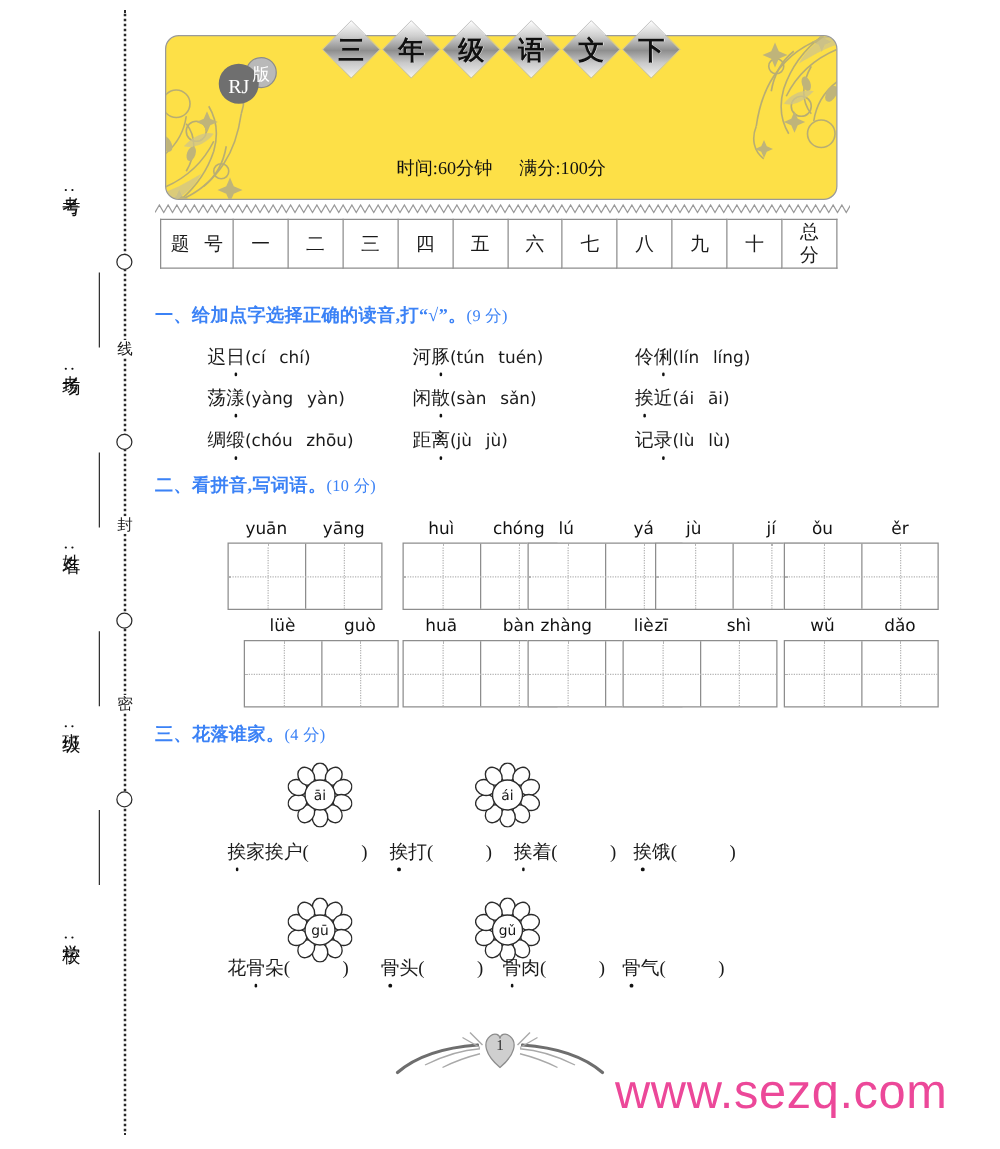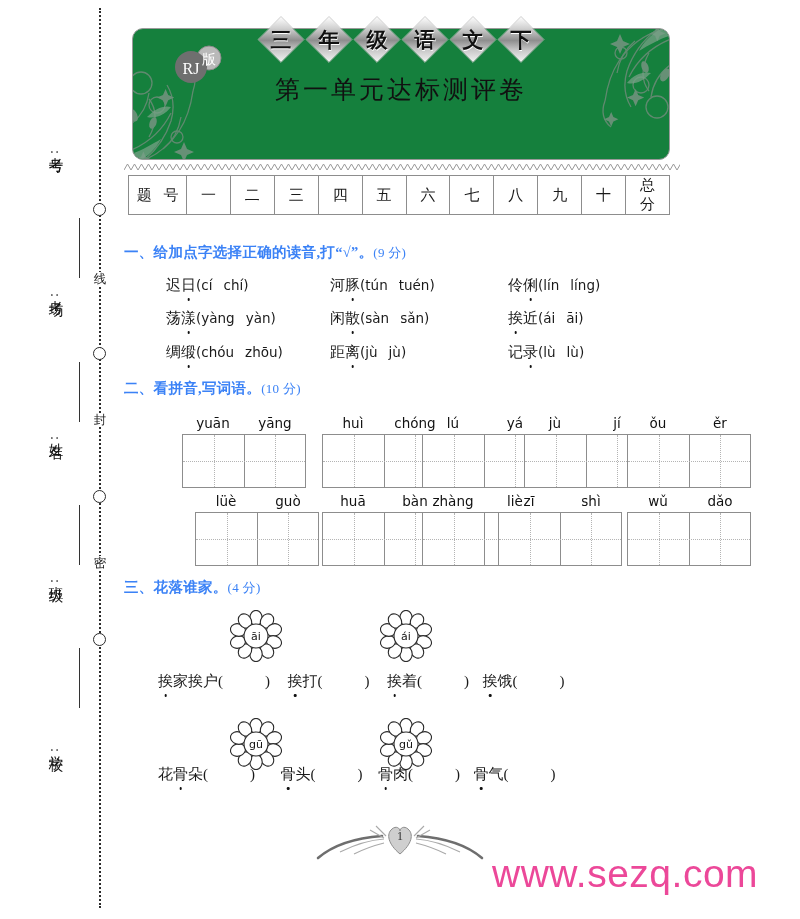--- a/index.html
+++ b/index.html
@@ -43,21 +43,21 @@
     position: absolute; left: 79px; width: 0;
     border-left: 1.1px solid #333;
   }
 
   
   .header-wrap { position: absolute; left: 132px; top: 28px; width: 538px; height: 132px; }
   .header-box {
     position: absolute; inset: 0;
     border: 1.3px solid #9a9a9a;
     border-radius: 11px;
-    background: #15803d;
+    background: #fde047;
     overflow: hidden;
   }
   .corner-deco { position: absolute; opacity: .62; }
   .corner-tr { right: -4px; top: -6px; }
   .corner-bl { left: -6px; bottom: -8px; }
 
   .title-diamonds {
     position: absolute; left: 50%; top: -12px; transform: translateX(-50%);
     display: flex; gap: 1px; z-index: 6;
   }
@@ -154,20 +154,21 @@
     position: absolute; top: 0; bottom: 0; border-left: 1px dotted #b4b4b4;
   }
   .tz-v1 { left: 25%; }
   .tz-v2 { left: 75%; }
 
   
   .flower { position: absolute; width: 52px; height: 52px; }
   .fl-row-text {
     position: absolute; font-size: 15px; white-space: nowrap;
     font-family: "Liberation Serif", serif;
+    margin-left: 24px;
   }
   .fl-row-text .itm { display: inline-block; }
   .fl-paren { letter-spacing: 0; }
   .blank-paren { display: inline-block; width: 42px; }
 
   
   .footer-orn { position: absolute; left: 50%; transform: translateX(-50%); top: 820px; width: 180px; height: 44px; }
   .watermark {
     position: absolute; left: 492px; top: 852px;
     font-family: "Liberation Sans", sans-serif;
@@ -261,21 +262,24 @@
       </g>
     </svg>
 
     <svg class="rj-logo" viewBox="0 0 62 40">
       <circle cx="38" cy="13" r="12" fill="#b9b9b9" stroke="#8c8c8c" stroke-width="1"></circle>
       <circle cx="20" cy="22" r="16" fill="#6f6f6f"></circle>
       <text x="20" y="29" font-family="Liberation Serif, serif" font-size="16" fill="#ffffff" text-anchor="middle">RJ</text>
       <text x="38" y="19" font-family="Liberation Serif, serif" font-size="14" fill="#ffffff" text-anchor="middle">版</text>
     </svg>
 
-    <div class="paper-title">第一单元达标测评卷</div>
+    <div class="paper-sub">
+      <span>时间:60分钟</span>
+      <span>满分:100分</span>
+    </div>
   </div>
 
   <div class="title-diamonds">
     <div class="dia">
         <div class="dia-bg"></div>
         <div class="dia-ch">三</div>
       </div>
     <div class="dia">
         <div class="dia-bg"></div>
         <div class="dia-ch">年</div>

